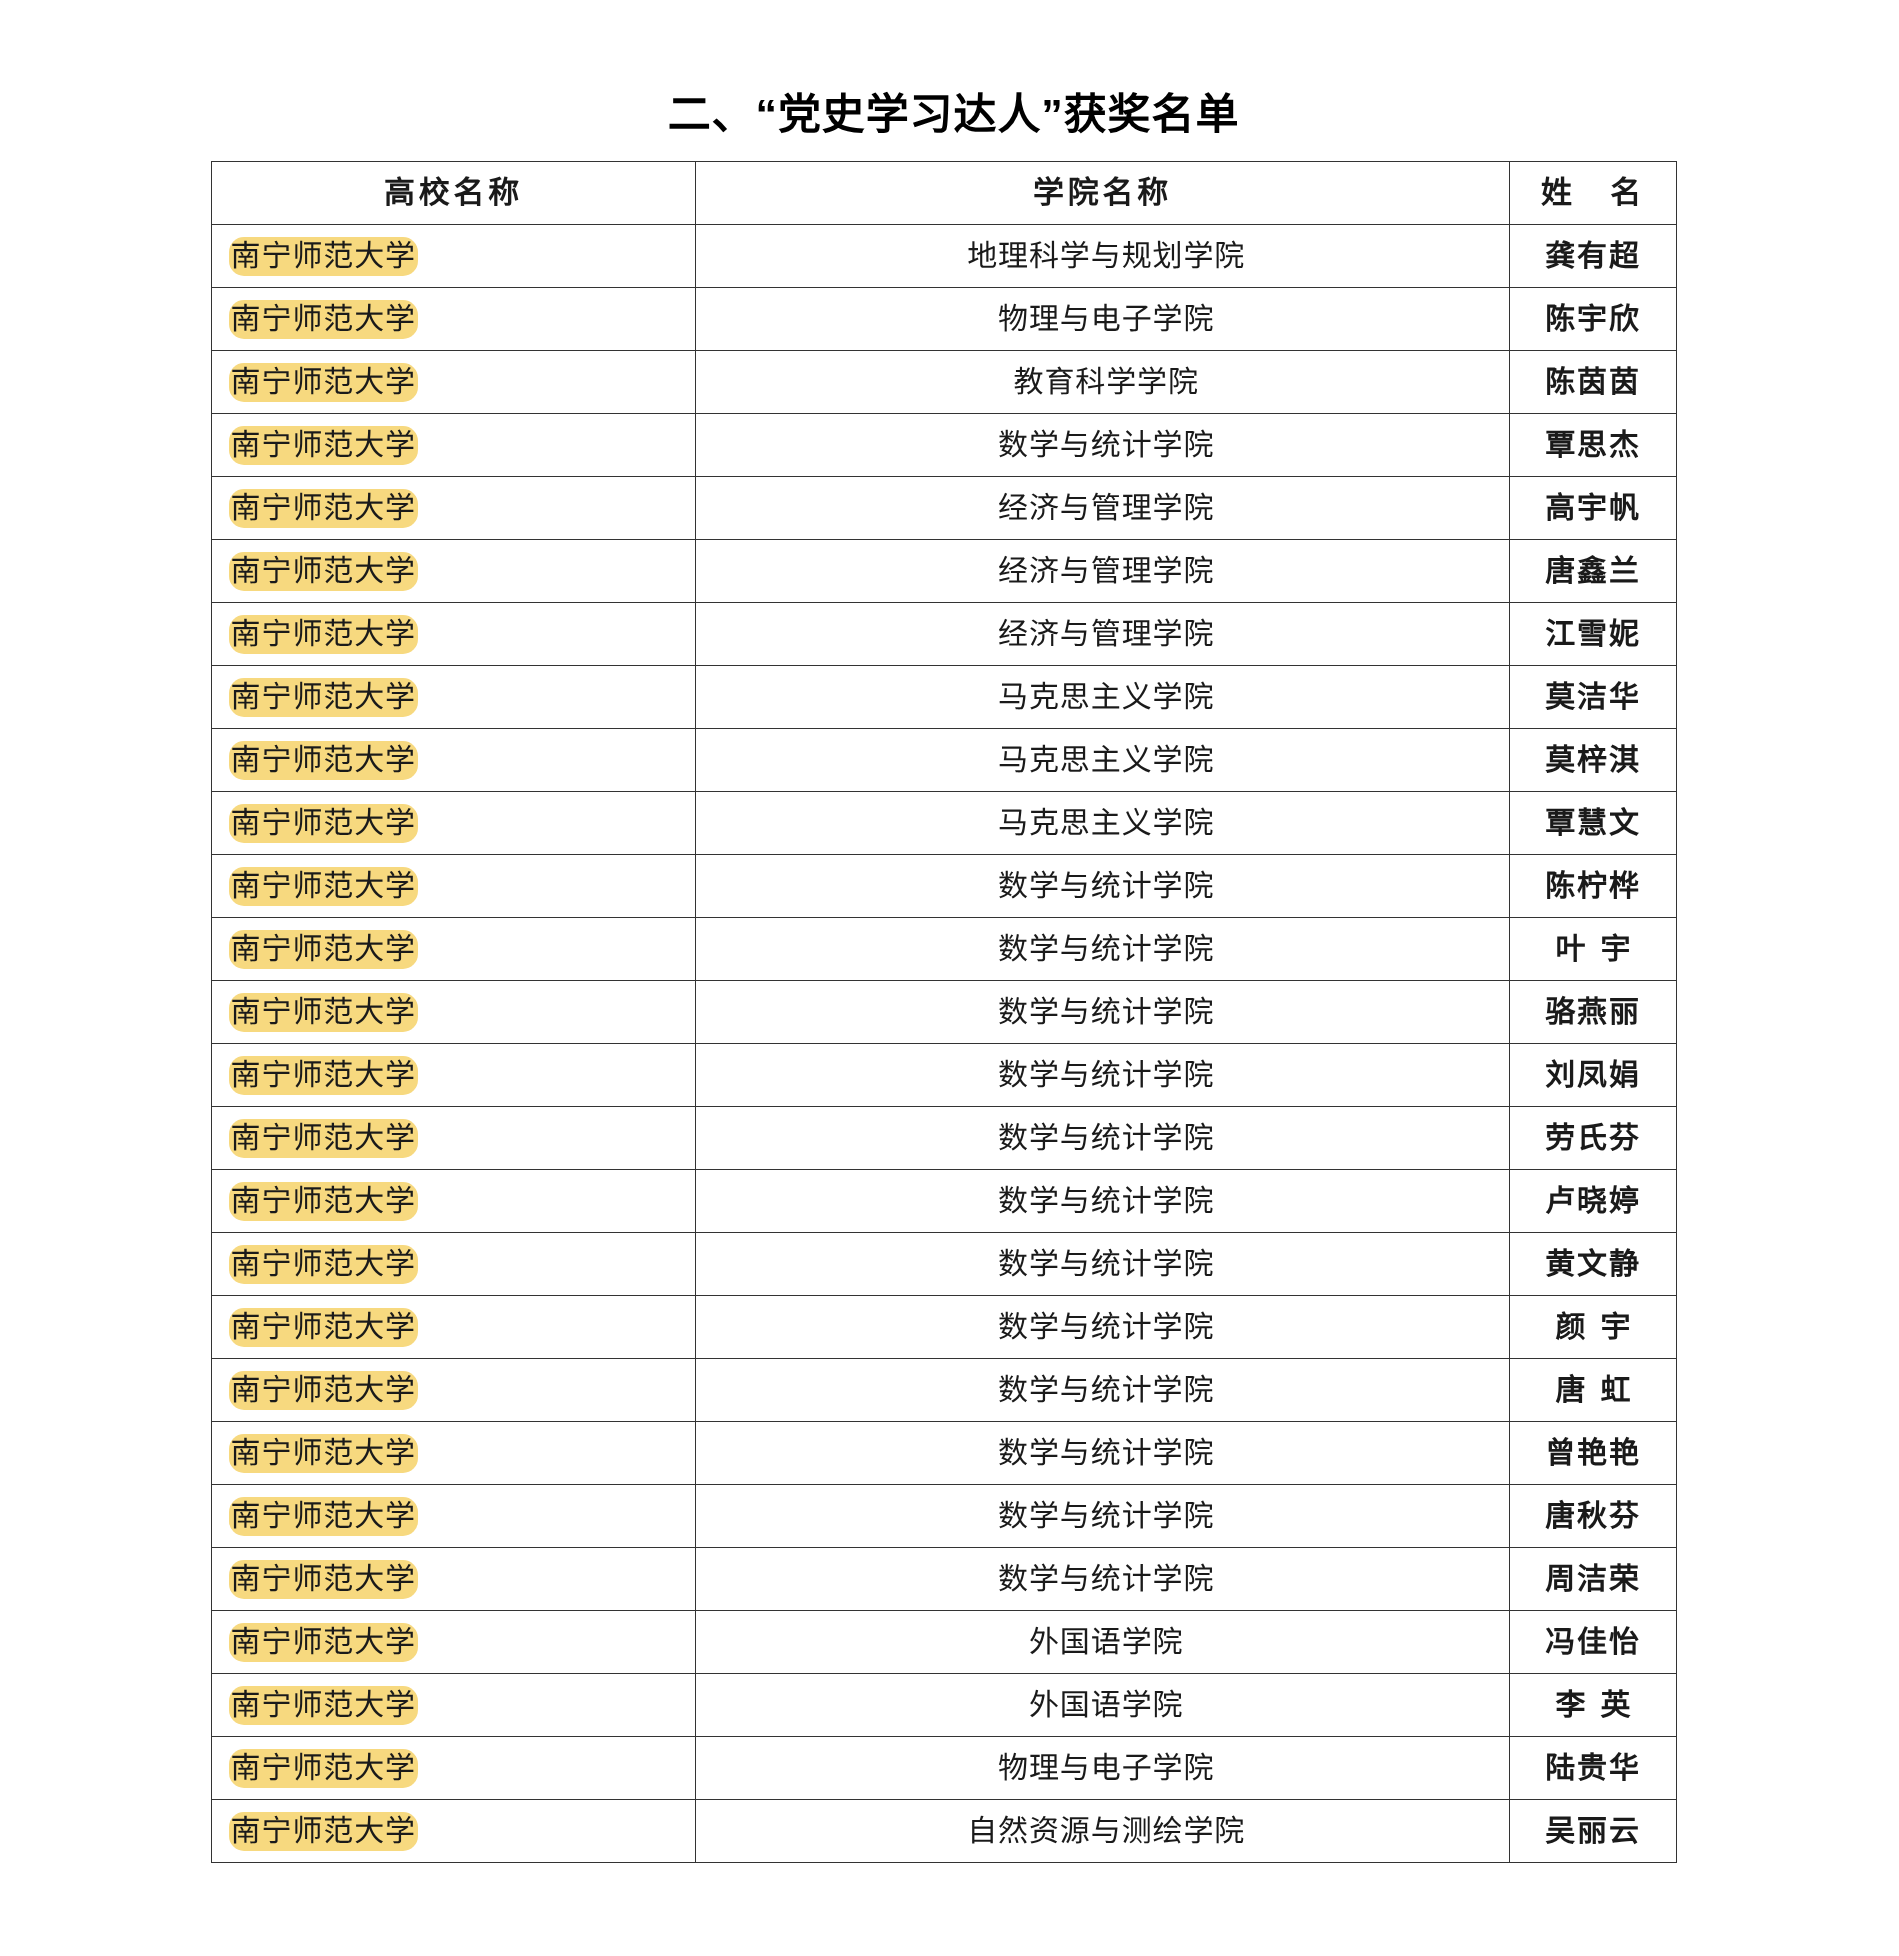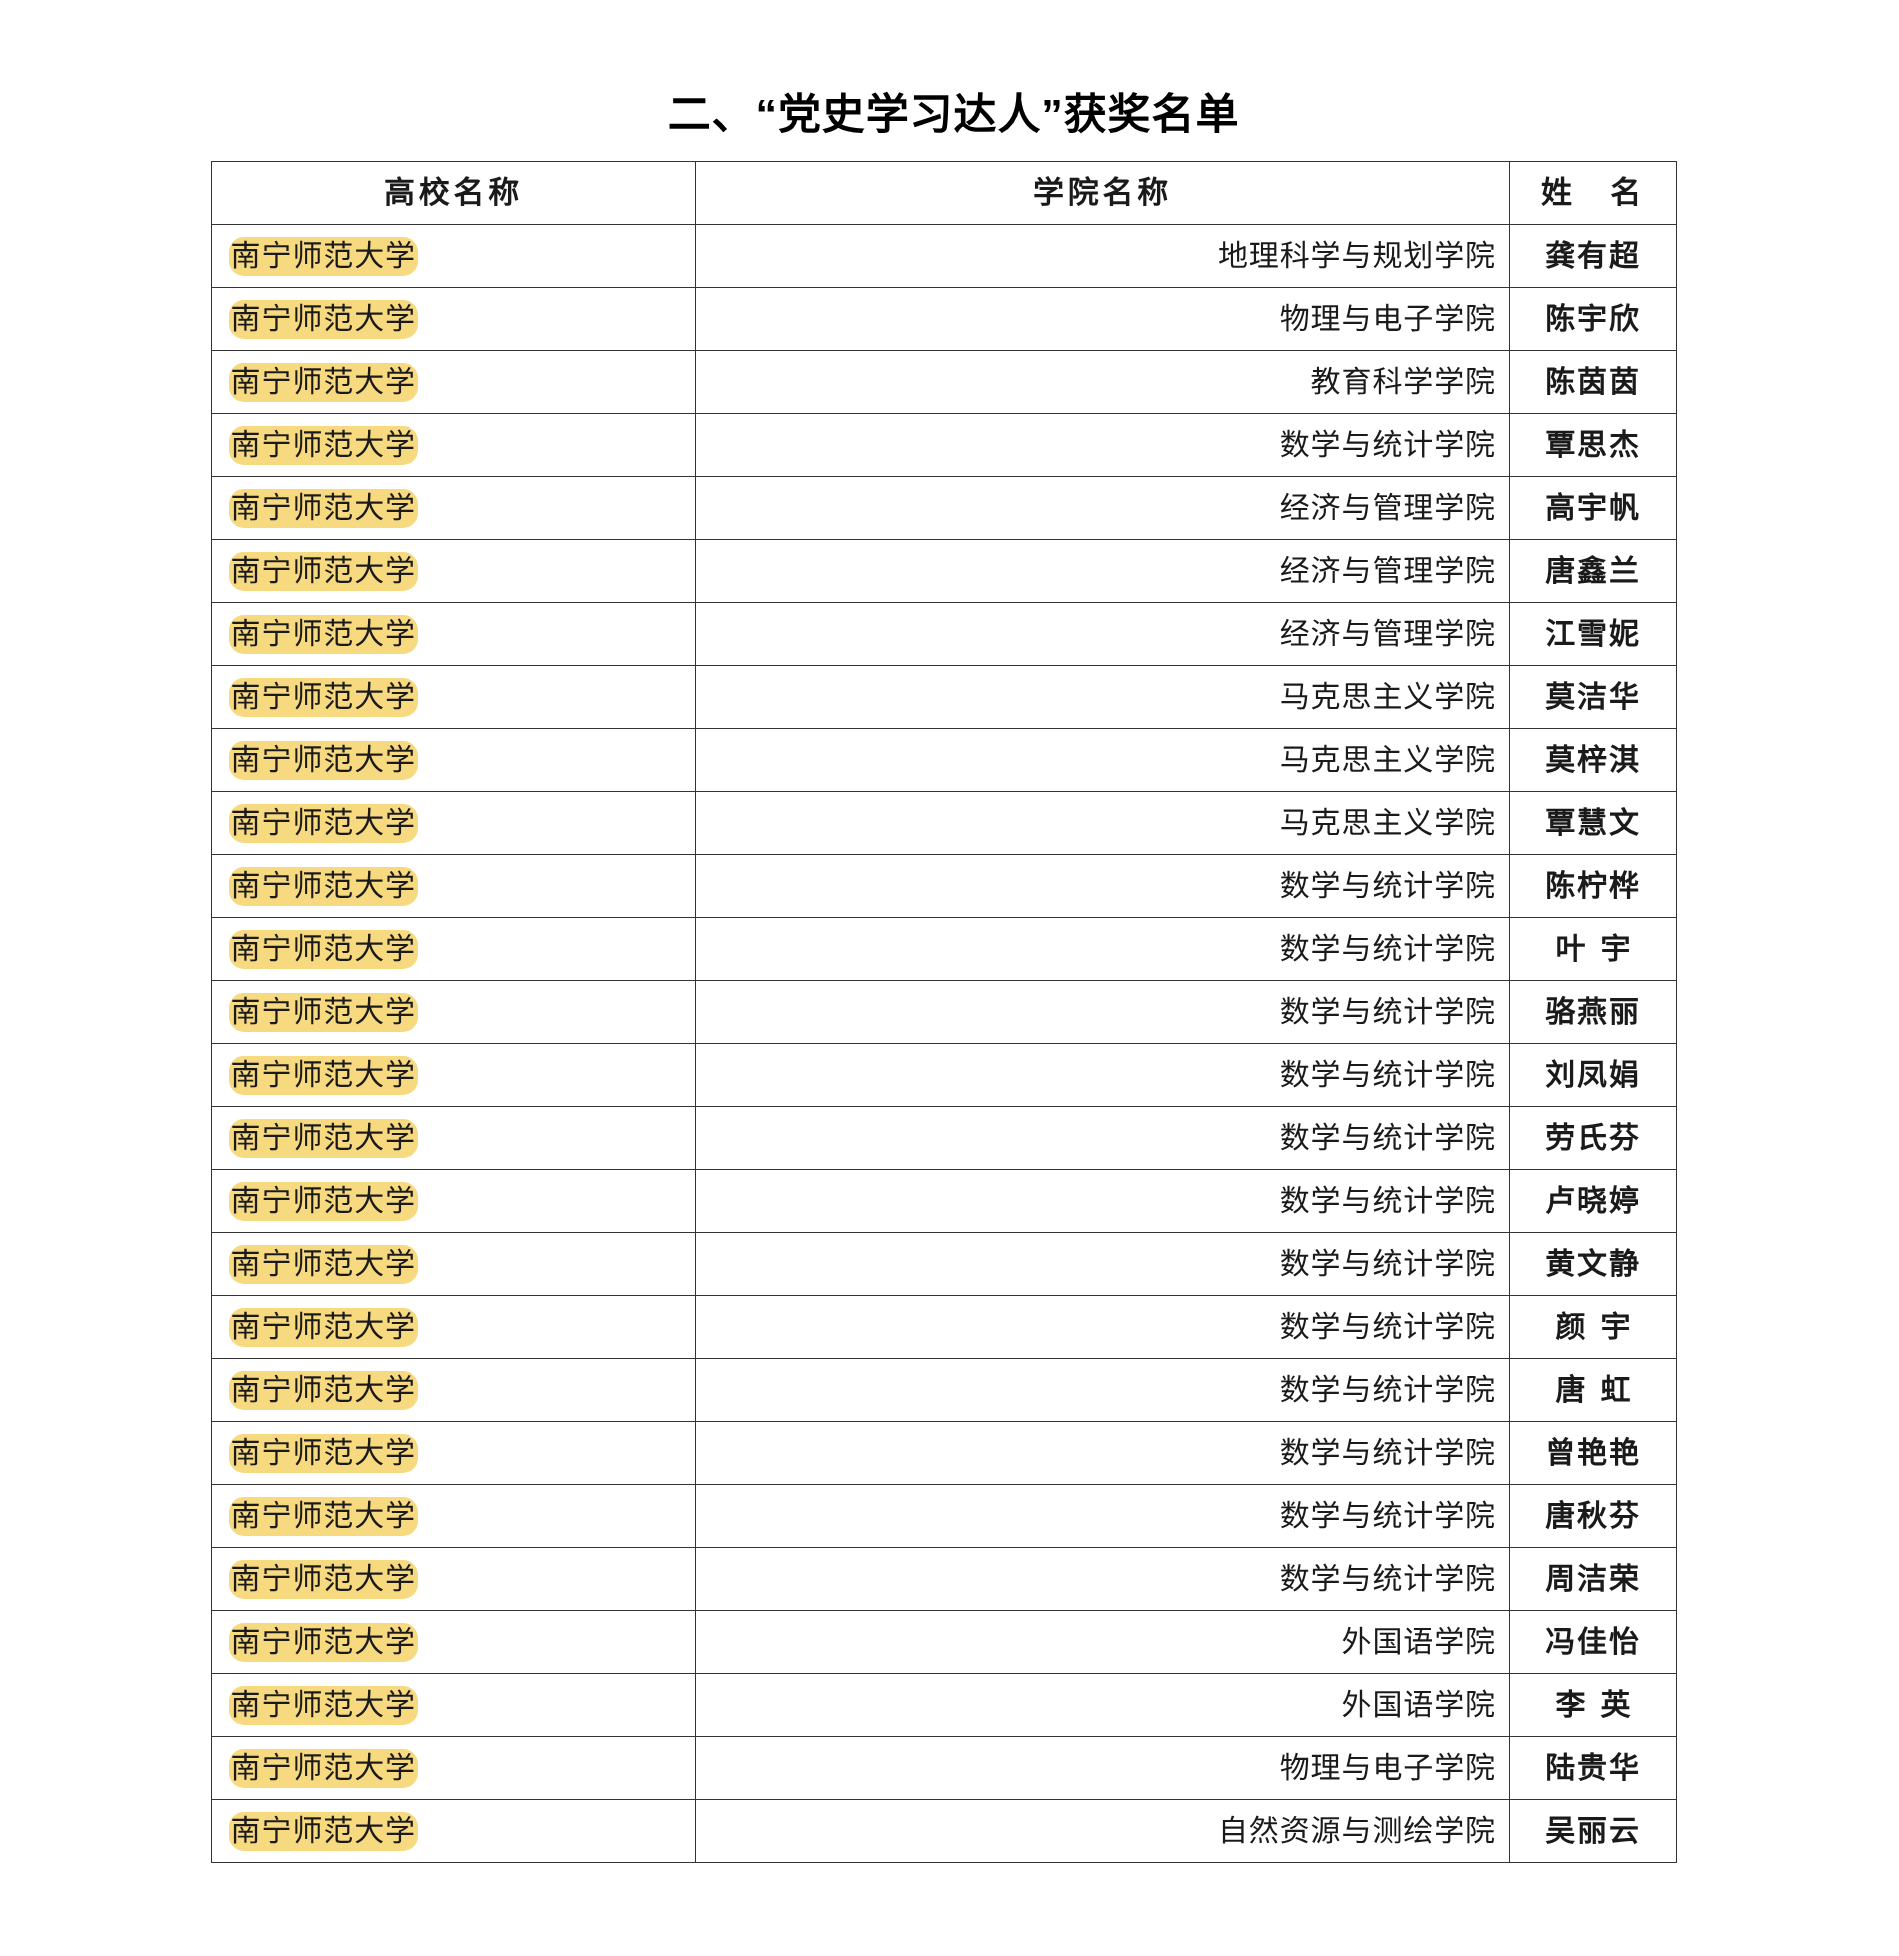--- a/index.html
+++ b/index.html
@@ -61,21 +61,21 @@
     text-align: left;
     padding-left: 16.7px;
   }
   table.list-table td.school span.hl {
     background: #f7d97f;
     padding: 1.9px 1.9px 3.7px 1.9px;
     letter-spacing: 0.9px;
     border-radius: 15px;
   }
   table.list-table td.college {
-    text-align: right;
+    text-align: center;
     padding-left: 20.4px;
     letter-spacing: 0.9px;
   }
   table.list-table td.name {
     text-align: center;
     letter-spacing: 1.9px;
     font-weight: bold;
   }
   
   table.list-table td.name.wide {

